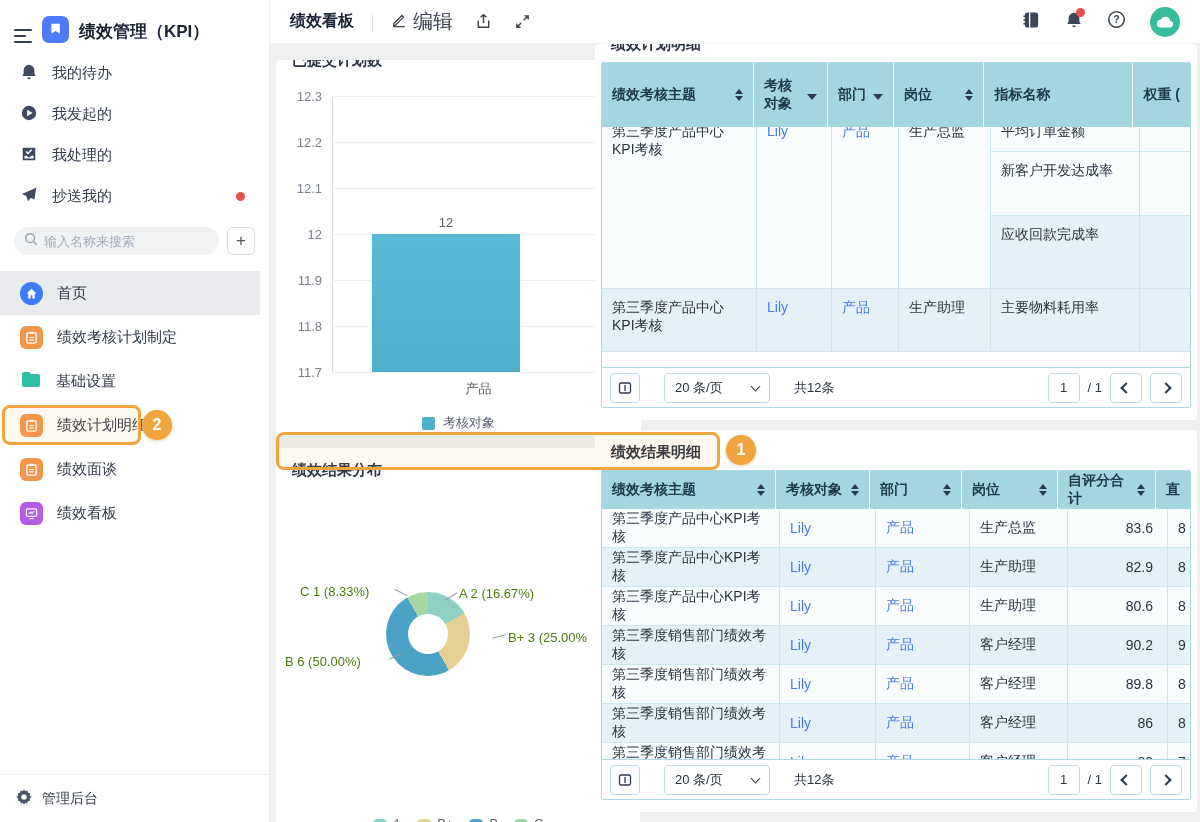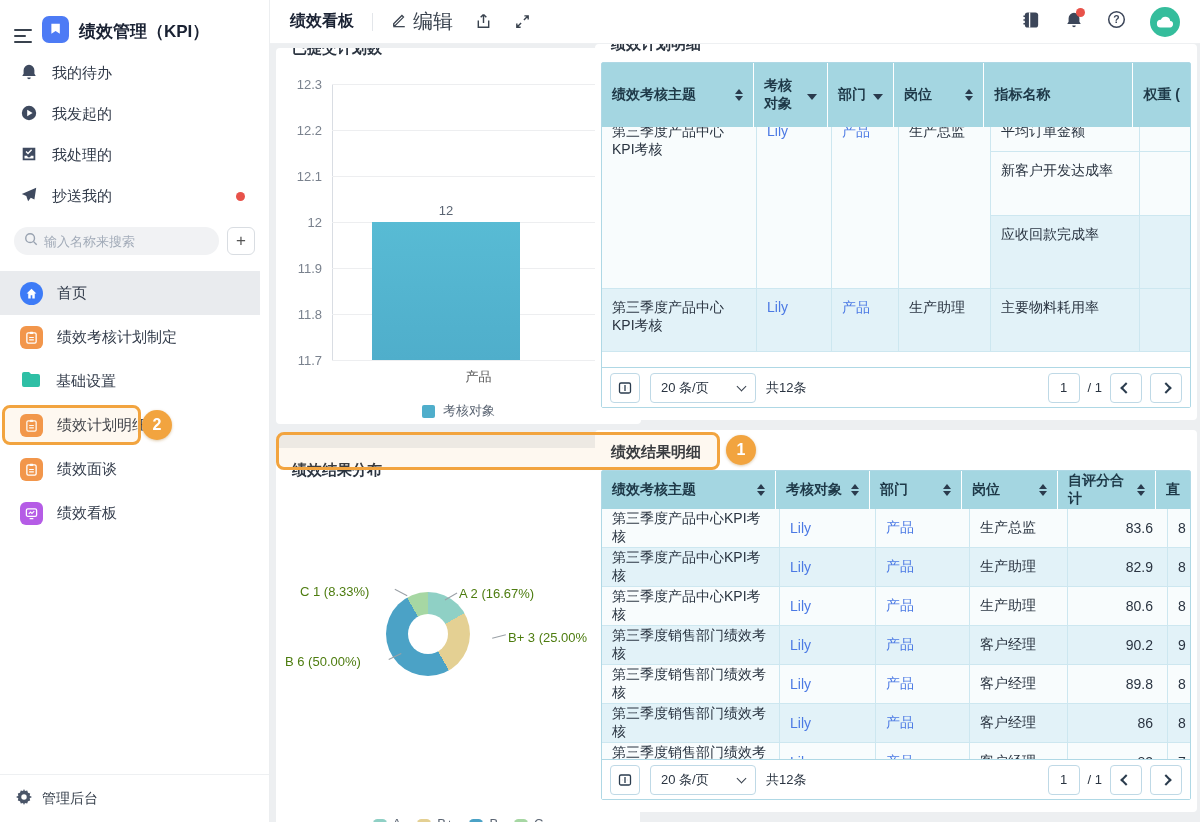--- a/index.html
+++ b/index.html
@@ -37,21 +37,21 @@
   .tb-sep{width:1px;height:18px;background:#E3E6EA;margin:0 18px}
   .tb-act{display:flex;align-items:center;gap:6px;font-size:20px;color:#39424E;cursor:pointer}
   .tb-ic{margin-left:22px;cursor:pointer;display:flex;align-items:center}
   .tb-right{margin-left:auto;display:flex;align-items:center;gap:24px;padding-right:20px}
   .bell-wrap{position:relative}
   .bell-dot{position:absolute;right:-2px;top:-3px;width:9px;height:9px;border-radius:50%;background:#E8524A}
   .avatar{width:30px;height:30px;border-radius:50%;background:#35BD9C;display:flex;align-items:center;justify-content:center;cursor:pointer}
   
   .main{position:absolute;left:270px;top:44px;right:0;bottom:0;background:#EDEFF1}
   .panel{position:absolute;background:#fff;border-radius:4px;overflow:hidden}
-  .p-chart1{left:6px;top:4px;width:365px;height:376px}
+  .p-chart1{left:6px;top:16px;width:365px;height:376px}
   .p-table1{left:325px;top:0;width:602px;height:376px}
   .p-chart2{left:6px;top:404px;width:364px;height:382px}
   .p-table2{left:325px;top:386px;width:602px;height:382px}
   .panel-title{font-size:15px;font-weight:bold;color:#2B3440;padding:10px 16px 6px 16px;line-height:24px}
   .cut{margin-top:-22px}
   
   .plot-wrap{position:relative;margin-top:18px;height:276px}
   .ticks{position:absolute;left:0;top:0;right:0}
   .tick{height:46px;position:relative}
   .tick::after{content:"";position:absolute;left:56px;right:16px;top:0;height:1px;background:#EDEEF0}
@@ -103,21 +103,21 @@
   .plan-row:nth-of-type(2) .sub{height:62px}
   
   .rt-header{display:flex;height:38px;background:#A4D6E1}
   .rc0{width:178px}.rc1{width:96px}.rc2{width:94px}.rc3{width:98px}.rc4{width:100px}.rc5{flex:1;border-right:none}
   .rt-body{height:250px;overflow:hidden}
   .rrow{display:flex;border-bottom:1px solid #CDE7F0;background:#F8FCFD;height:39px;align-items:stretch}
   .rrow:nth-of-type(even){background:#E2F2F8}
   .rrow .bc{display:flex;align-items:center;padding-top:0;padding-bottom:0}
   .rrow .rc4{justify-content:flex-end;padding-right:14px}
   
-  .pager{display:flex;align-items:center;gap:10px;height:40px;padding:0 8px;border-top:1px solid #AFD8E5;background:#fff;font-size:13px;color:#2A3441}
+  .pager{display:flex;align-items:center;gap:24px;height:40px;padding:0 8px;border-top:1px solid #AFD8E5;background:#fff;font-size:13px;color:#2A3441}
   .iconbtn,.pagebox,.navbtn{height:30px;border:1px solid #BFD9E6;border-radius:4px;background:#fff;display:flex;align-items:center;justify-content:center;cursor:pointer}
   .iconbtn{width:30px}
   .psize{width:106px;height:30px;border:1px solid #BFD9E6;border-radius:4px;display:flex;align-items:center;justify-content:space-between;padding:0 10px;cursor:pointer;background:#fff}
   .chev{width:7px;height:7px;border-right:1.6px solid #39424E;border-bottom:1.6px solid #39424E;transform:rotate(45deg);margin-top:-3px}
   .pright{margin-left:auto;display:flex;align-items:center;gap:8px}
   .pagebox{width:32px}
   .navbtn{width:32px}
   .chevL{width:8px;height:8px;border-left:2px solid #2A3B4D;border-bottom:2px solid #2A3B4D;transform:rotate(45deg)}
   .chevR{width:8px;height:8px;border-right:2px solid #2A3B4D;border-bottom:2px solid #2A3B4D;transform:rotate(-45deg)}
   

